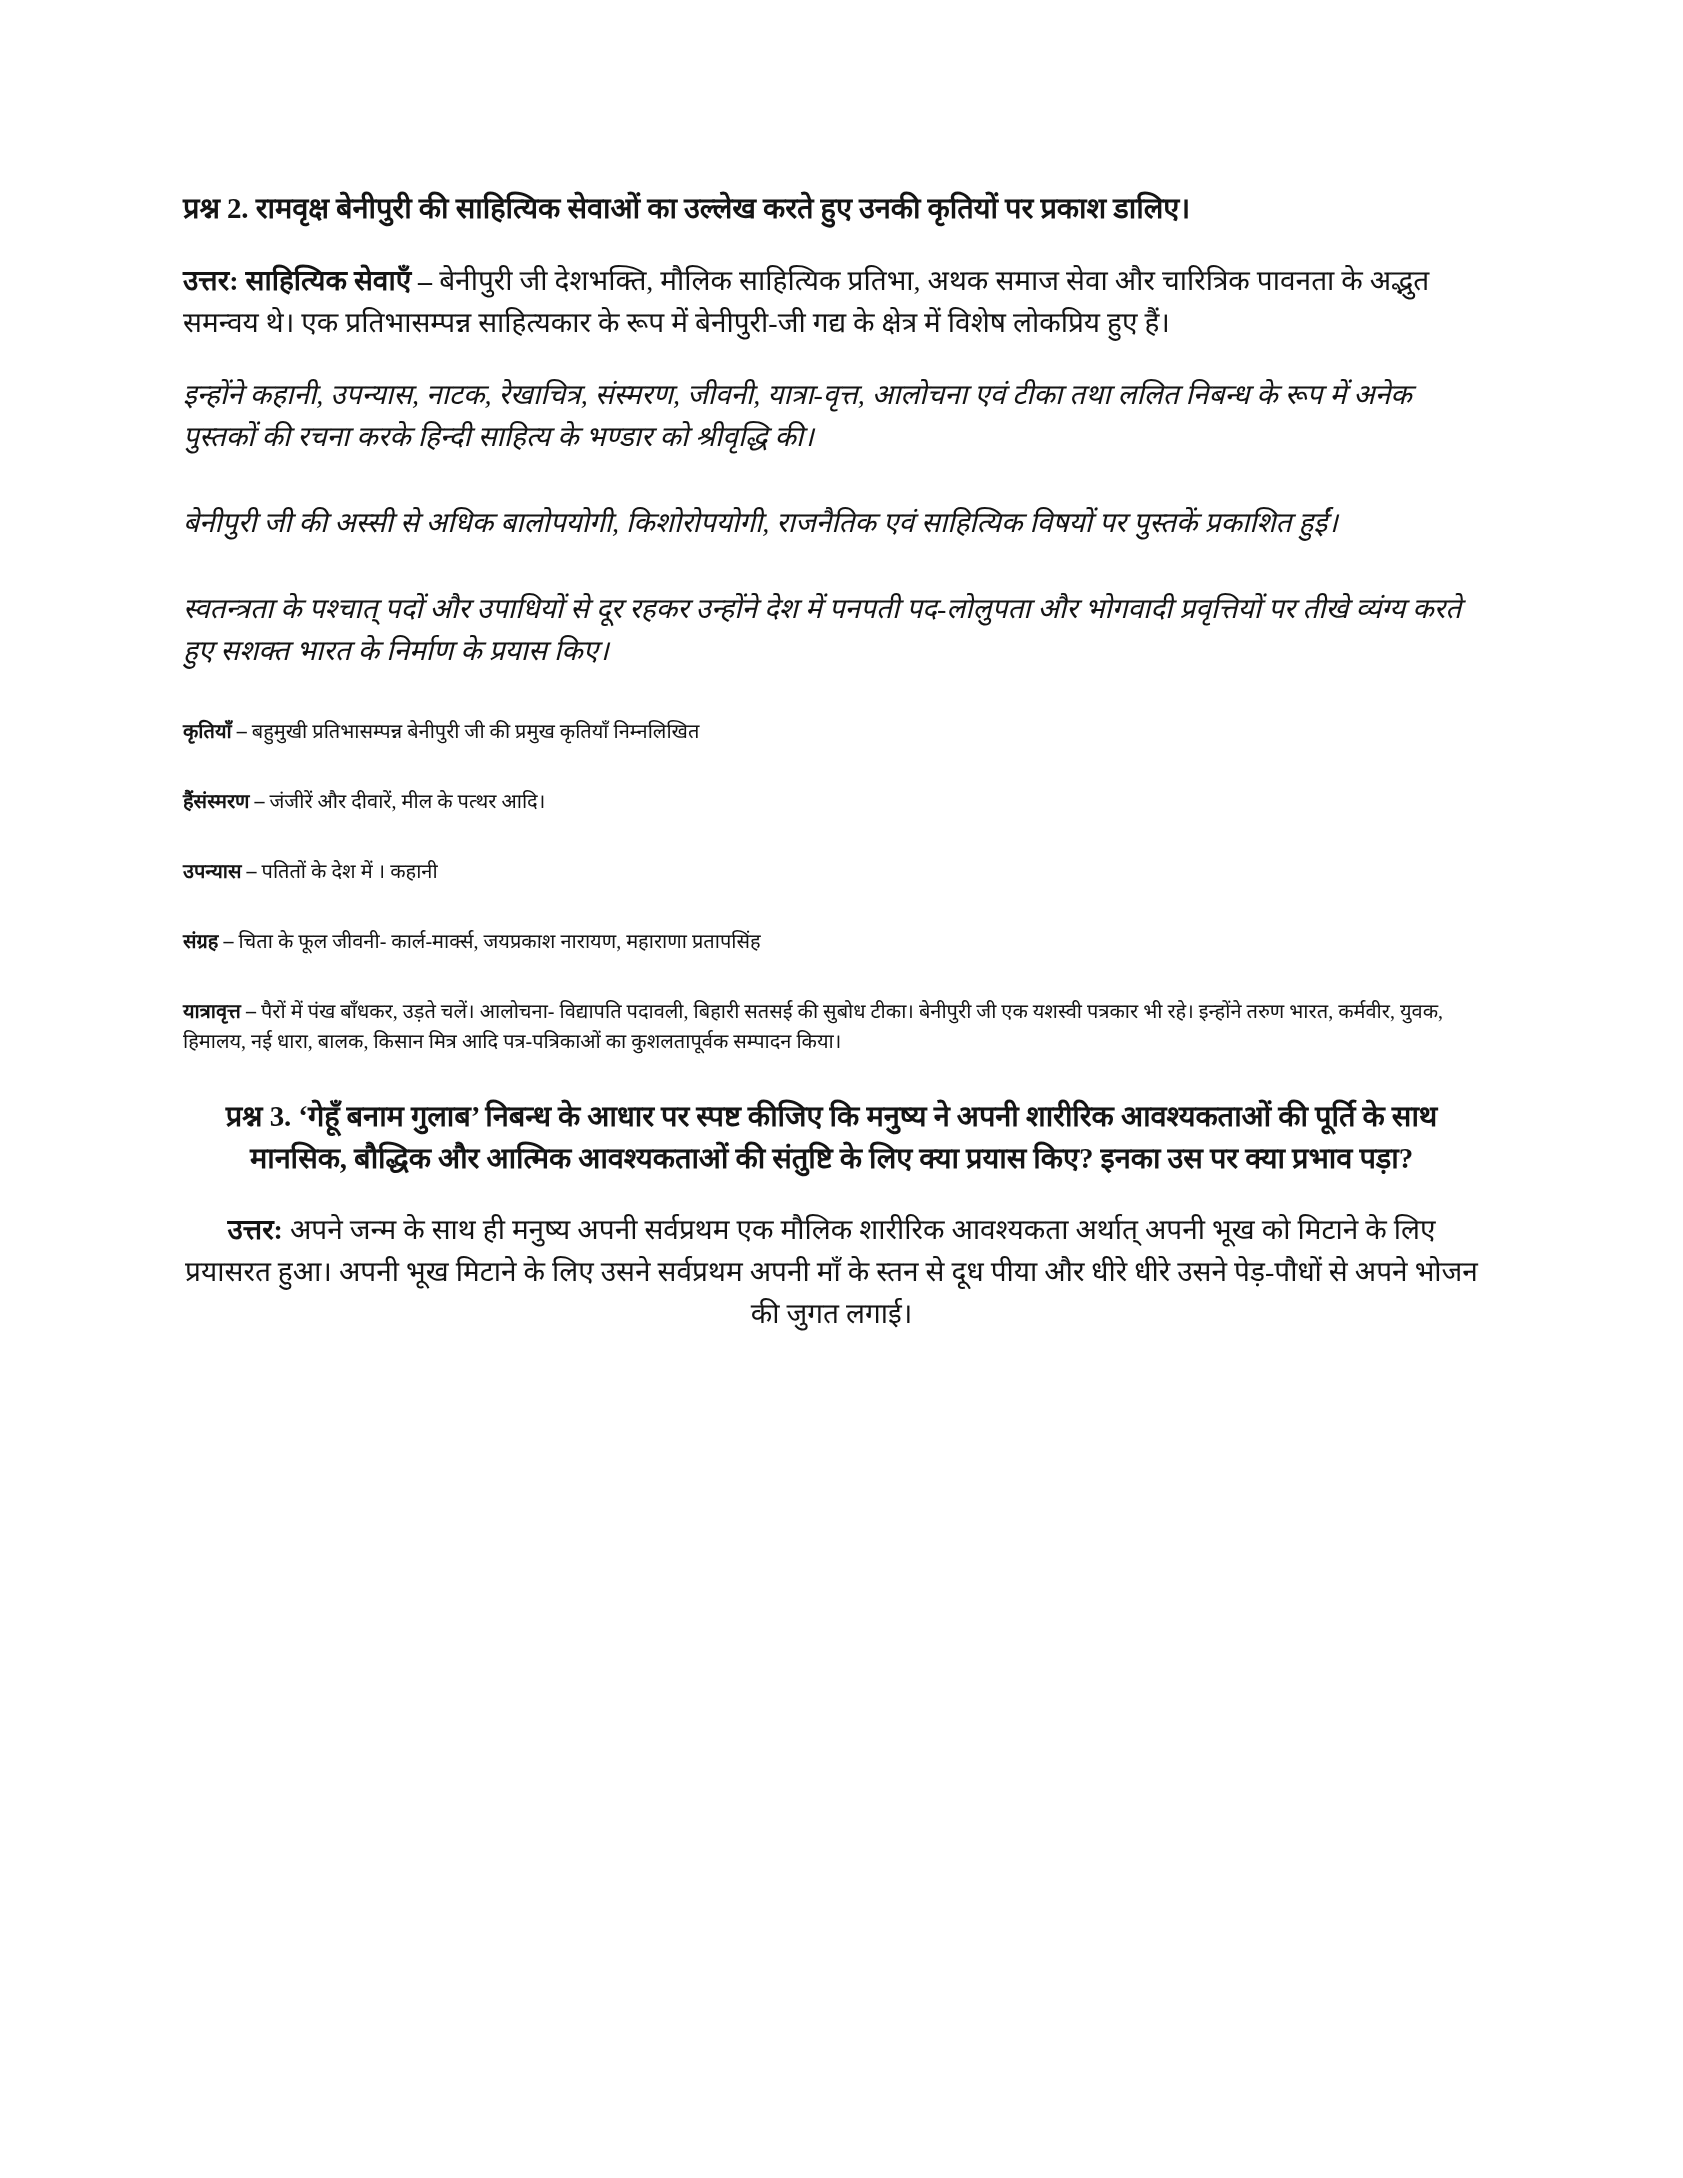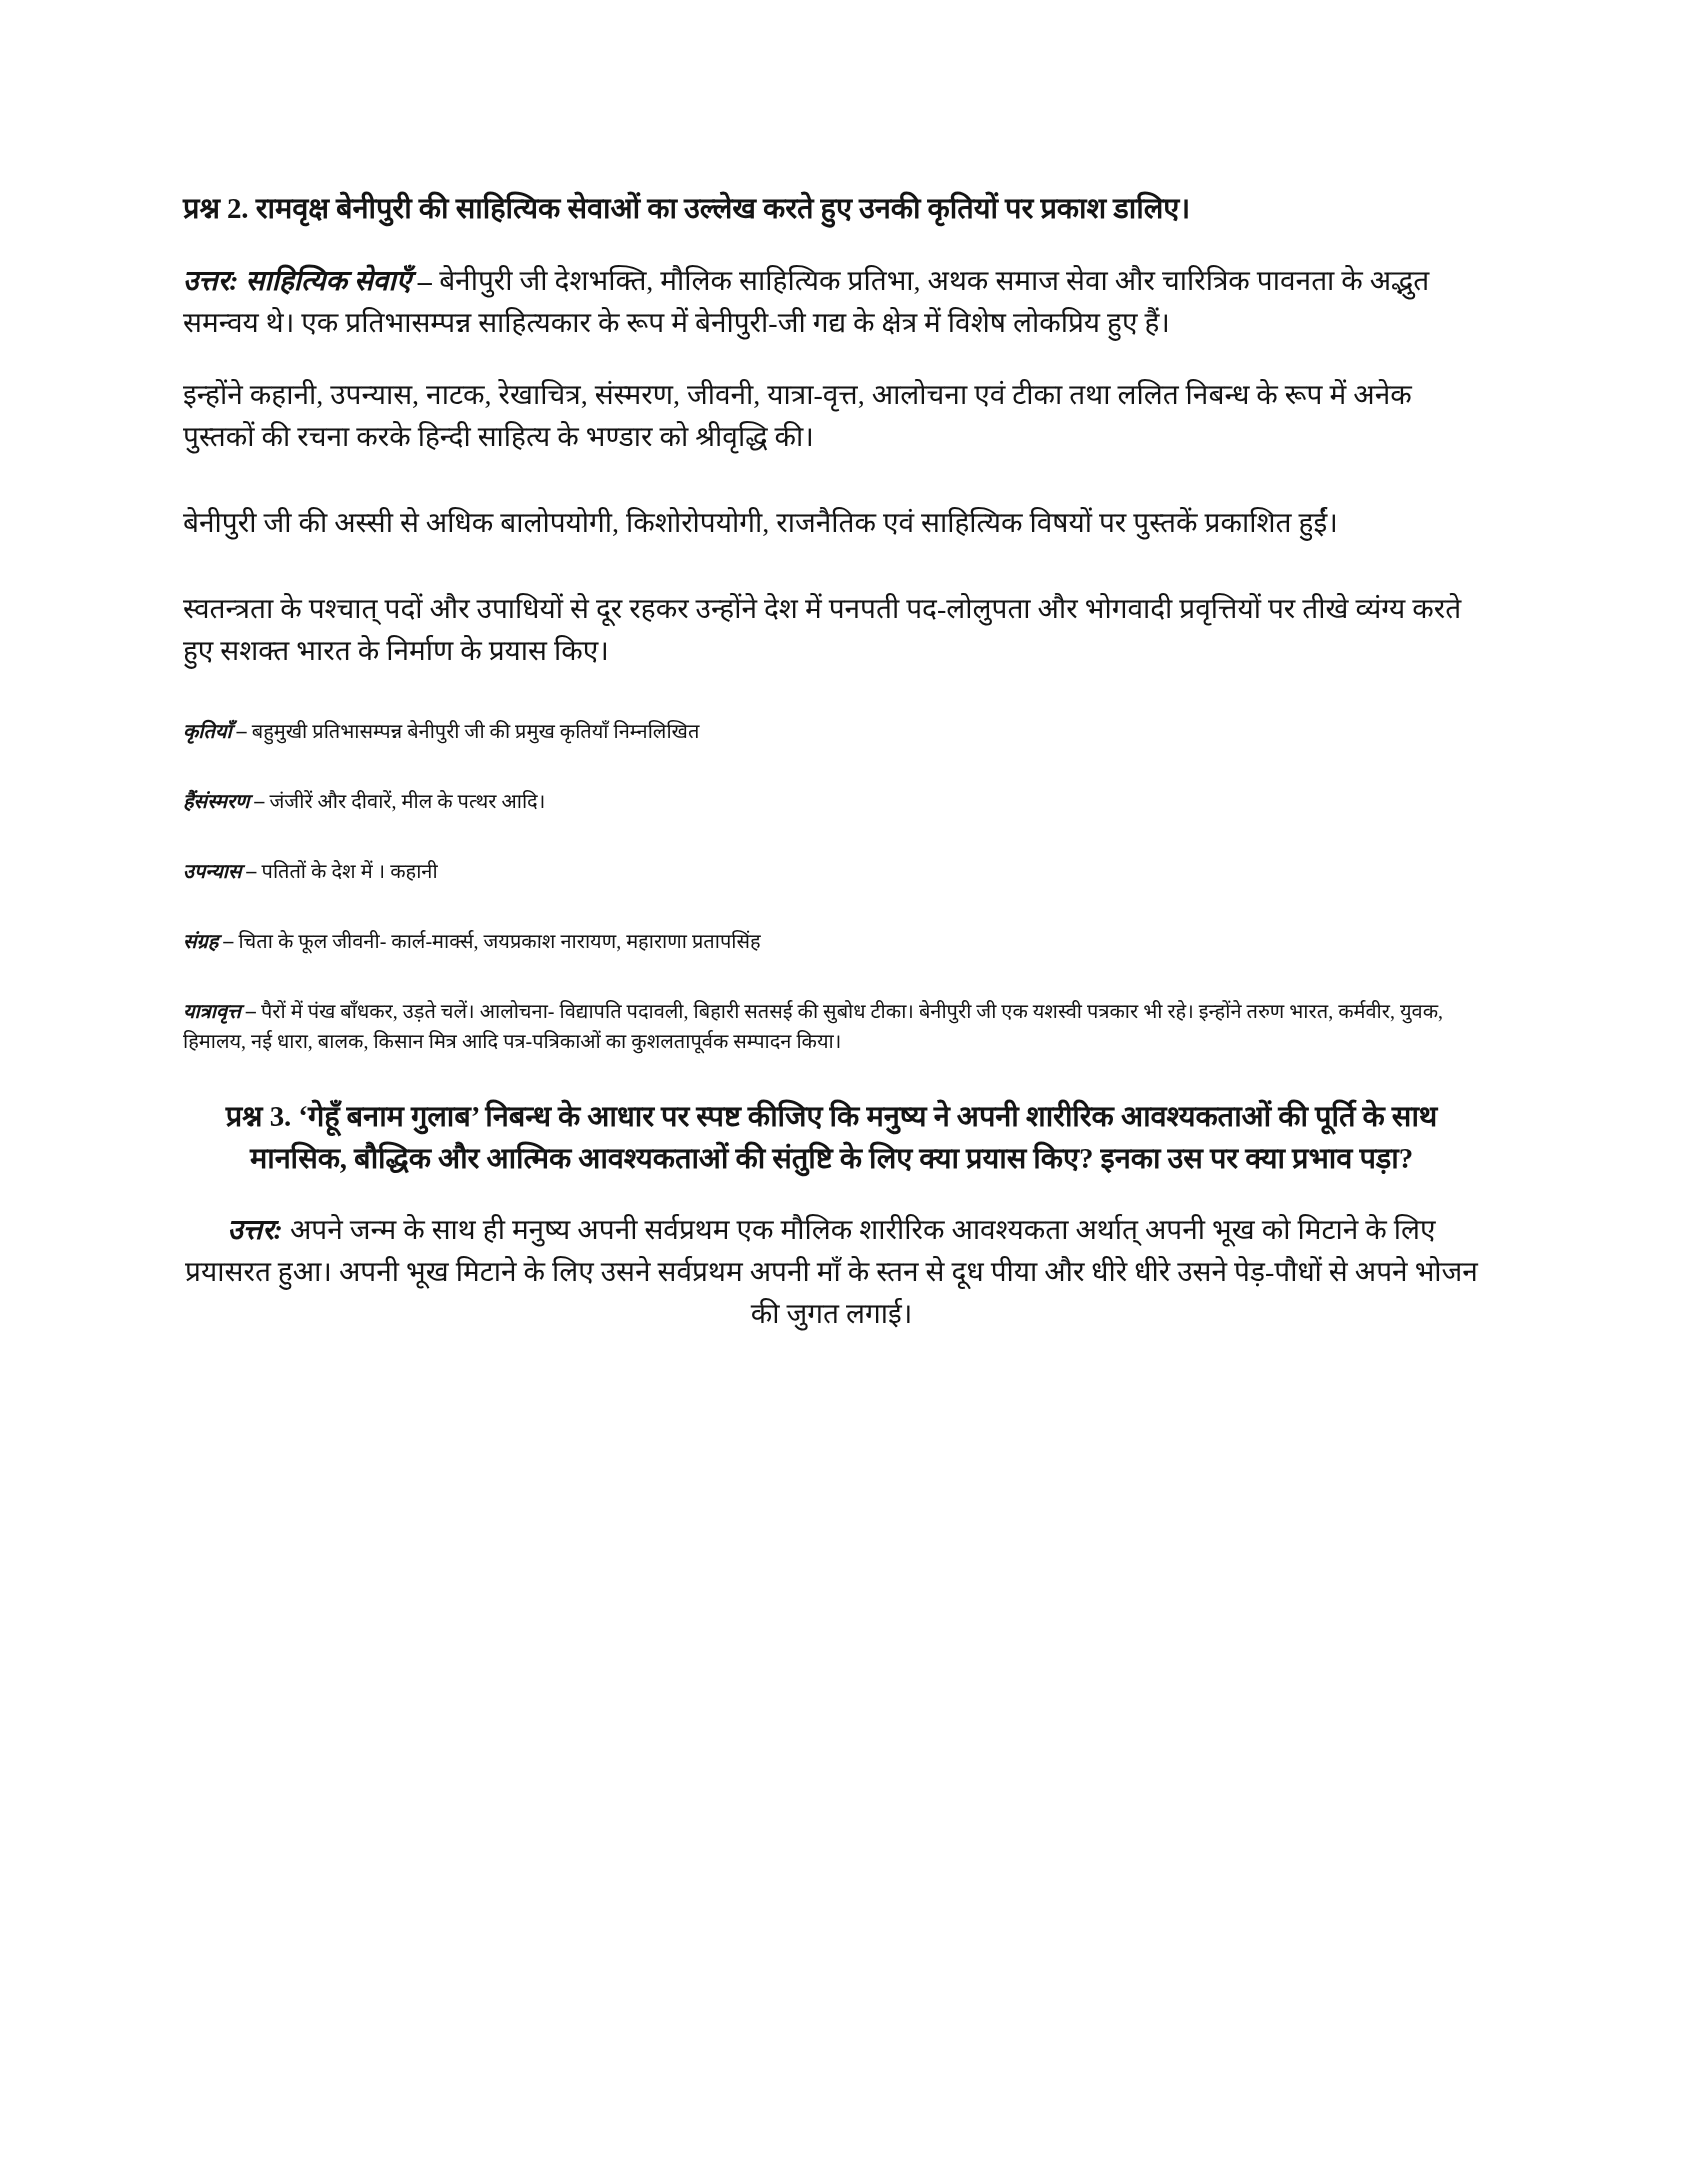--- a/index.html
+++ b/index.html
@@ -33,24 +33,24 @@
     margin: 0 0 30px 0;
     letter-spacing: -0.1px;
   }
   .para {
     font-size: 28px;
     line-height: 1.50;
     margin: 0 0 30px 0;
   }
   .lead {
     font-weight: bold;
-    font-style: italic;
   }
   .gap-lg {
     margin-bottom: 44px;
+    font-style: italic;
   }
   .gap-xl {
     margin-bottom: 51px;
   }
   .list-item {
     font-size: 20px;
     line-height: 1.50;
     margin: 12px 0 40px 0;
   }
   .q3-block {

